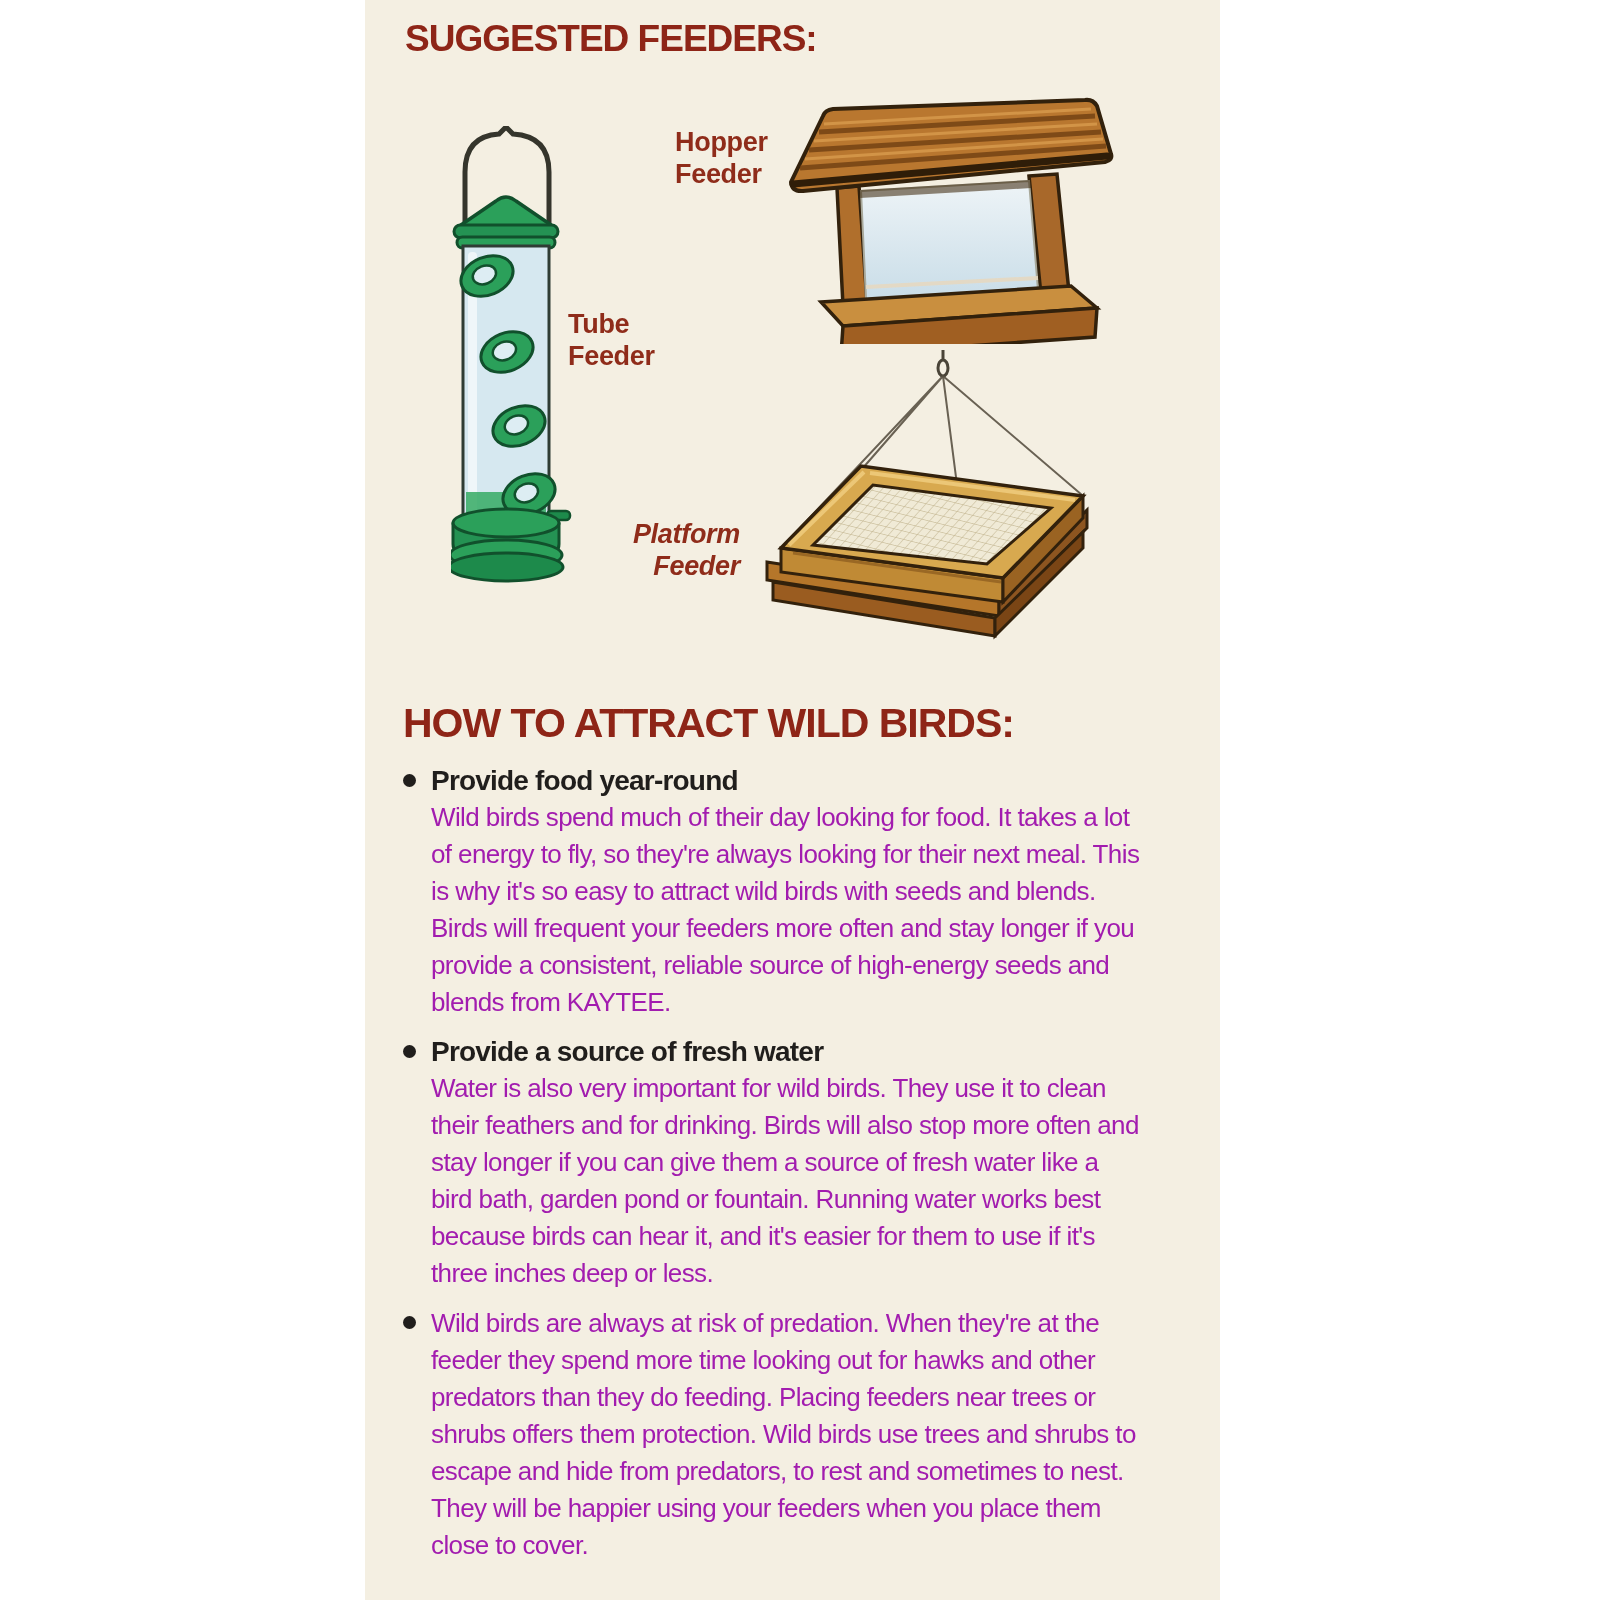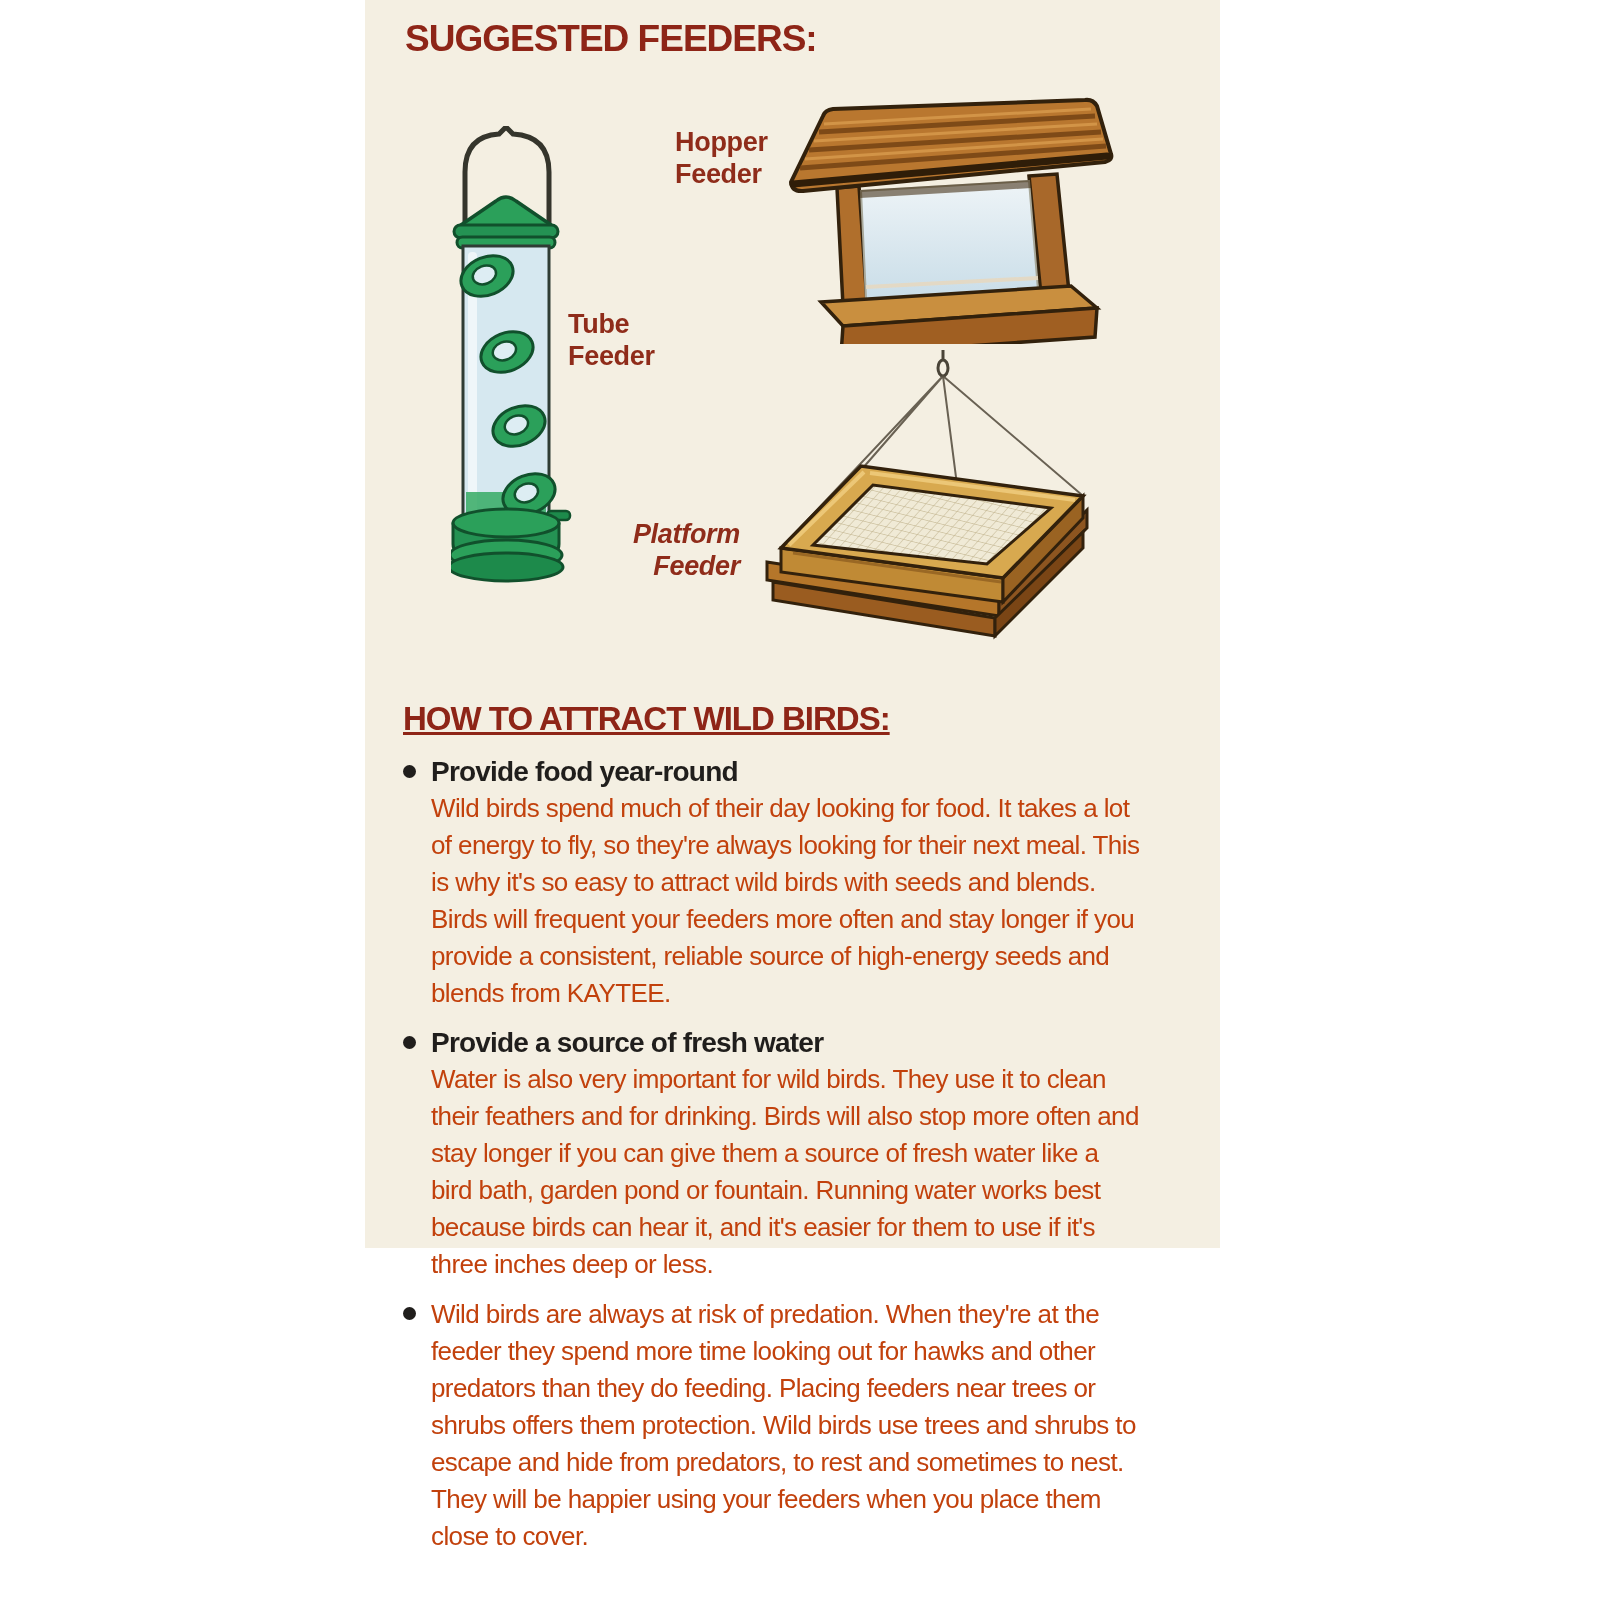--- a/index.html
+++ b/index.html
@@ -15,21 +15,21 @@
     position: relative;
     width: 1600px;
     height: 1600px;
     background: #ffffff;
   }
   .panel {
     position: absolute;
     left: 365px;
     top: 0;
     width: 855px;
-    height: 1248px;
+    height: 1600px;
     background: #f4efe2;
   }
   .section-title {
     position: absolute;
     left: 40px;
     top: 18px;
     margin: 0;
     font-size: 37px;
     font-weight: bold;
     letter-spacing: -1px;
@@ -53,26 +53,25 @@
   .platform-svg { position: absolute; left: 368px; top: 348px; }
 
   .howto {
     position: absolute;
     left: 38px;
     top: 700px;
     width: 745px;
   }
   .howto-title {
     margin: 0 0 16px 0;
-    font-size: 33px;
+    font-size: 41px;
     font-weight: bold;
     letter-spacing: -1px;
     color: #8e2517;
     white-space: nowrap;
-    text-decoration: underline;
   }
   .tip {
     display: flex;
     gap: 15px;
     margin-bottom: 13px;
   }
   .bullet-dot {
     flex: none;
     width: 13px;
     height: 13px;
@@ -83,21 +82,21 @@
   .tip-content { flex: 1; }
   .tip-heading {
     font-size: 28px;
     font-weight: bold;
     color: #201e1c;
     letter-spacing: -0.8px;
     line-height: 36px;
   }
   .tip-body {
     font-size: 26px;
-    color: #c2410c;
+    color: #a21caf;
     letter-spacing: -0.6px;
     line-height: 37px;
     width: 714px;
   }
 </style>
 </head>
 <body>
 
 <div class="page">
   <div class="panel">

